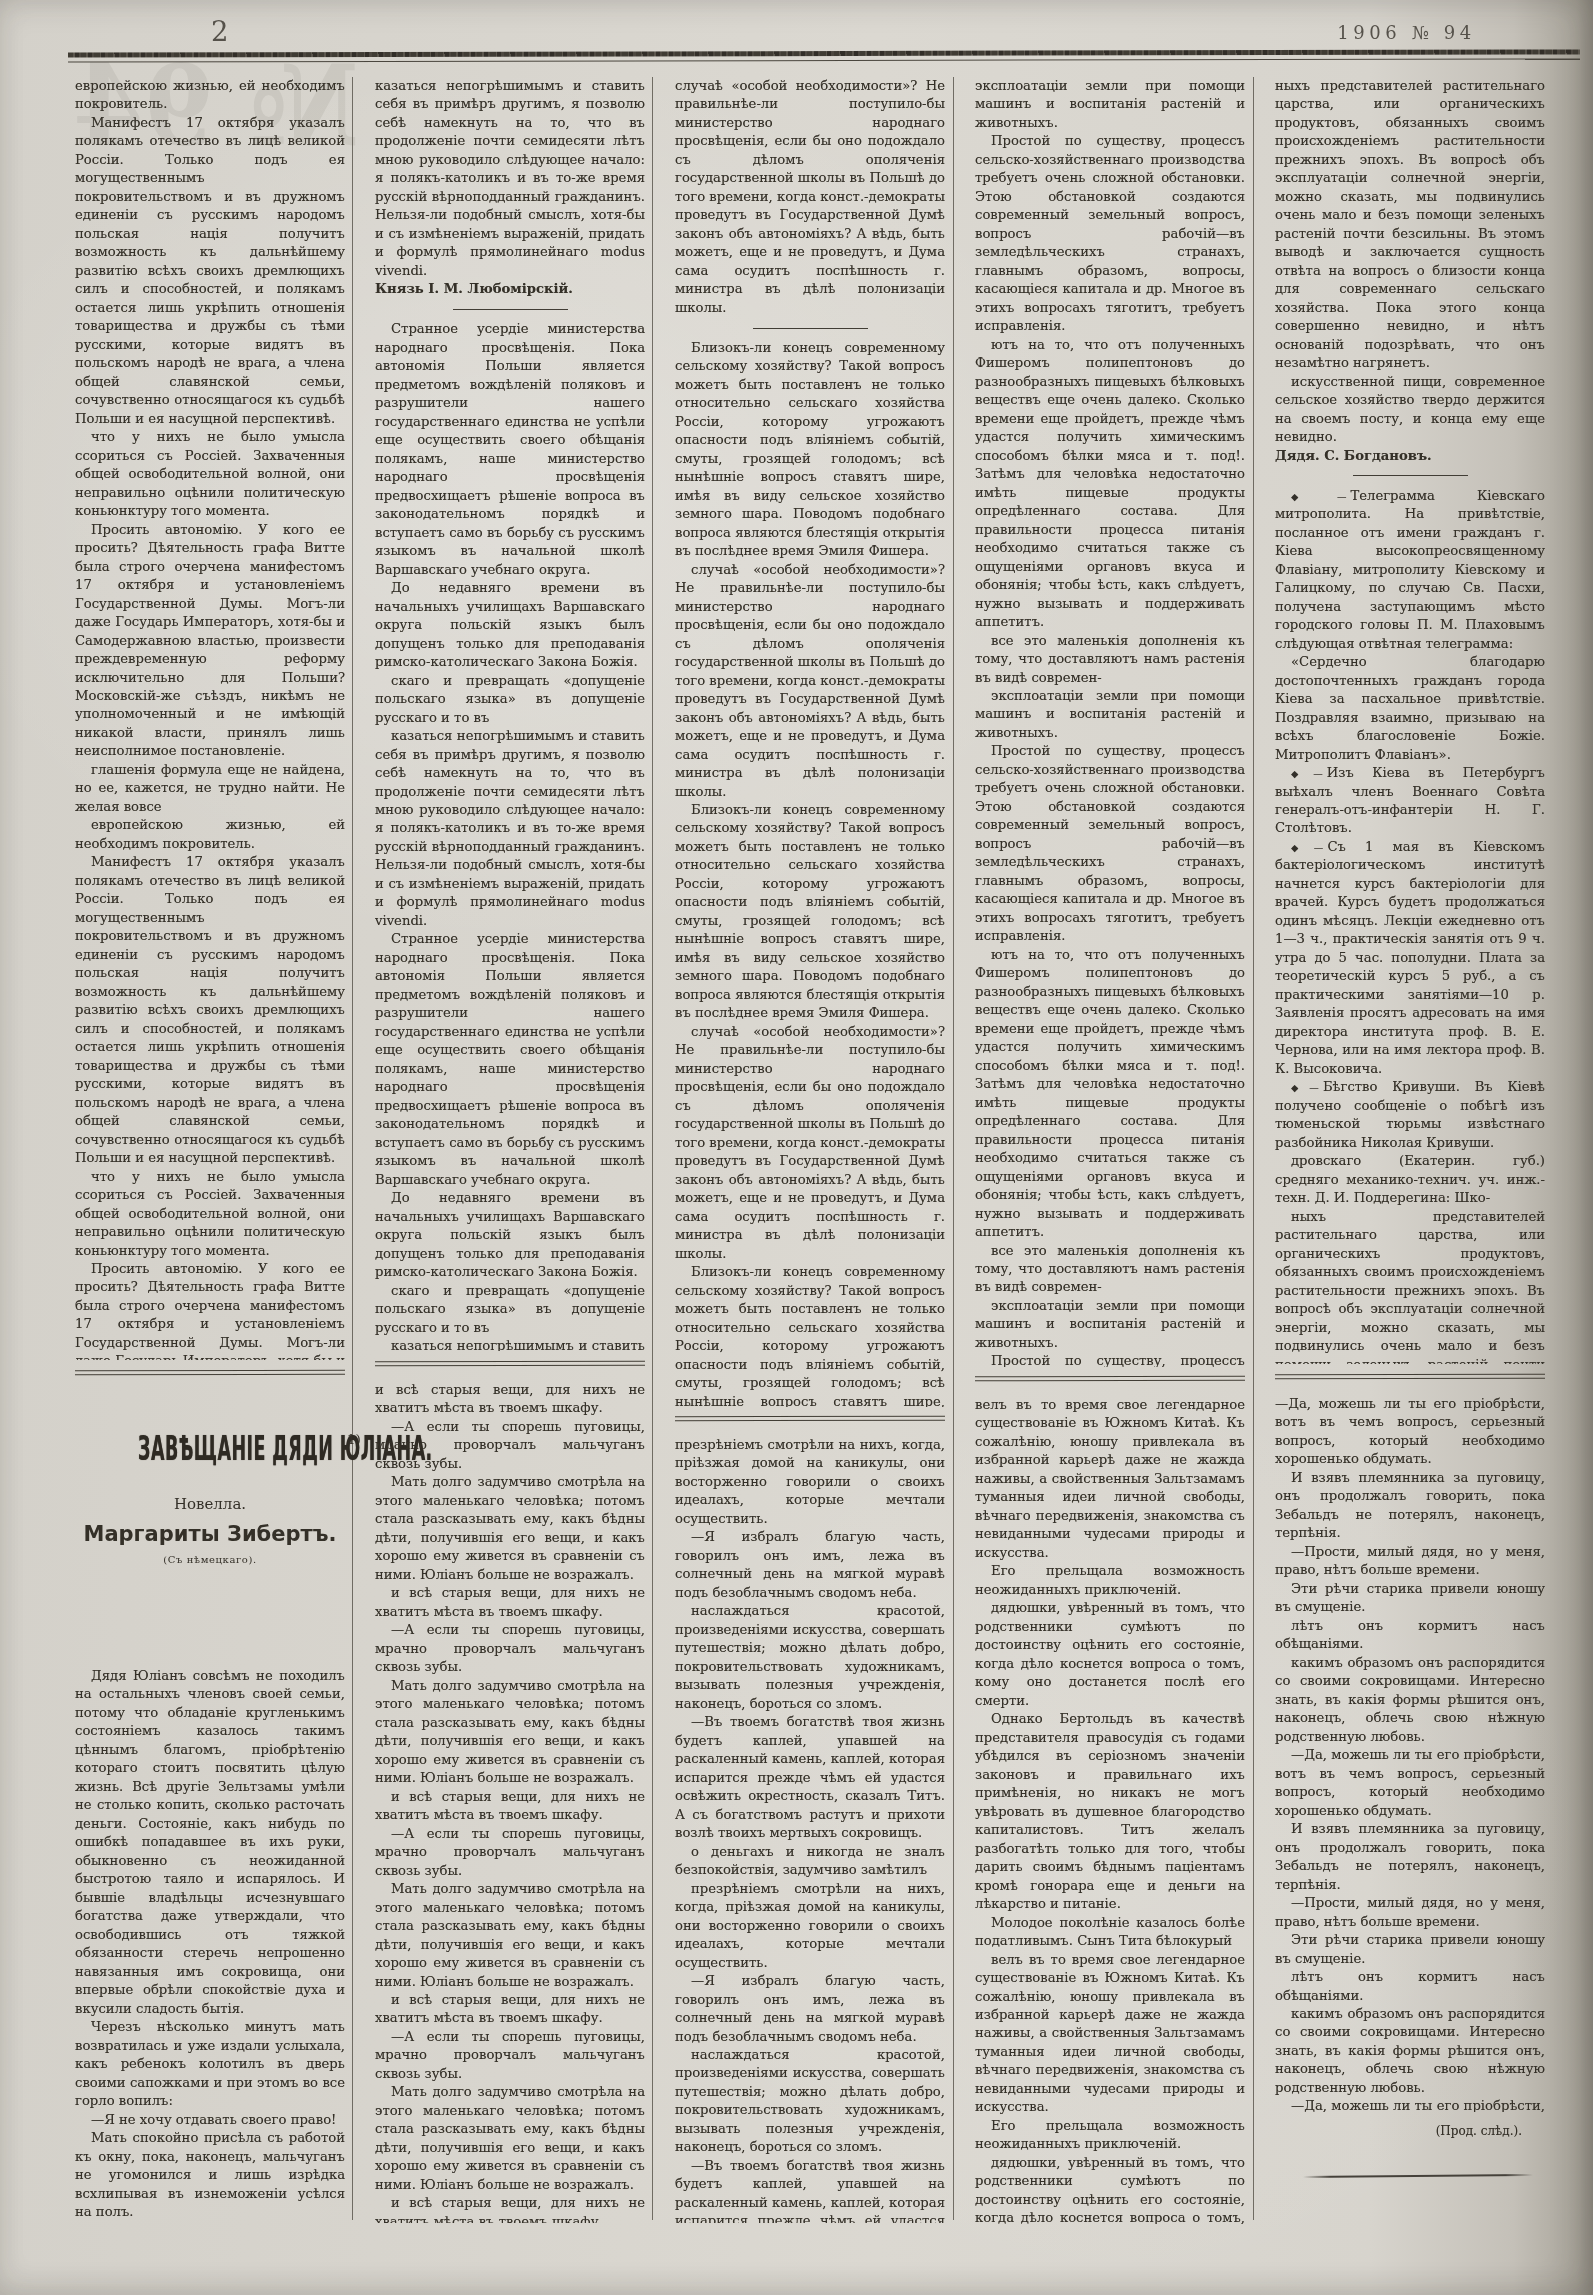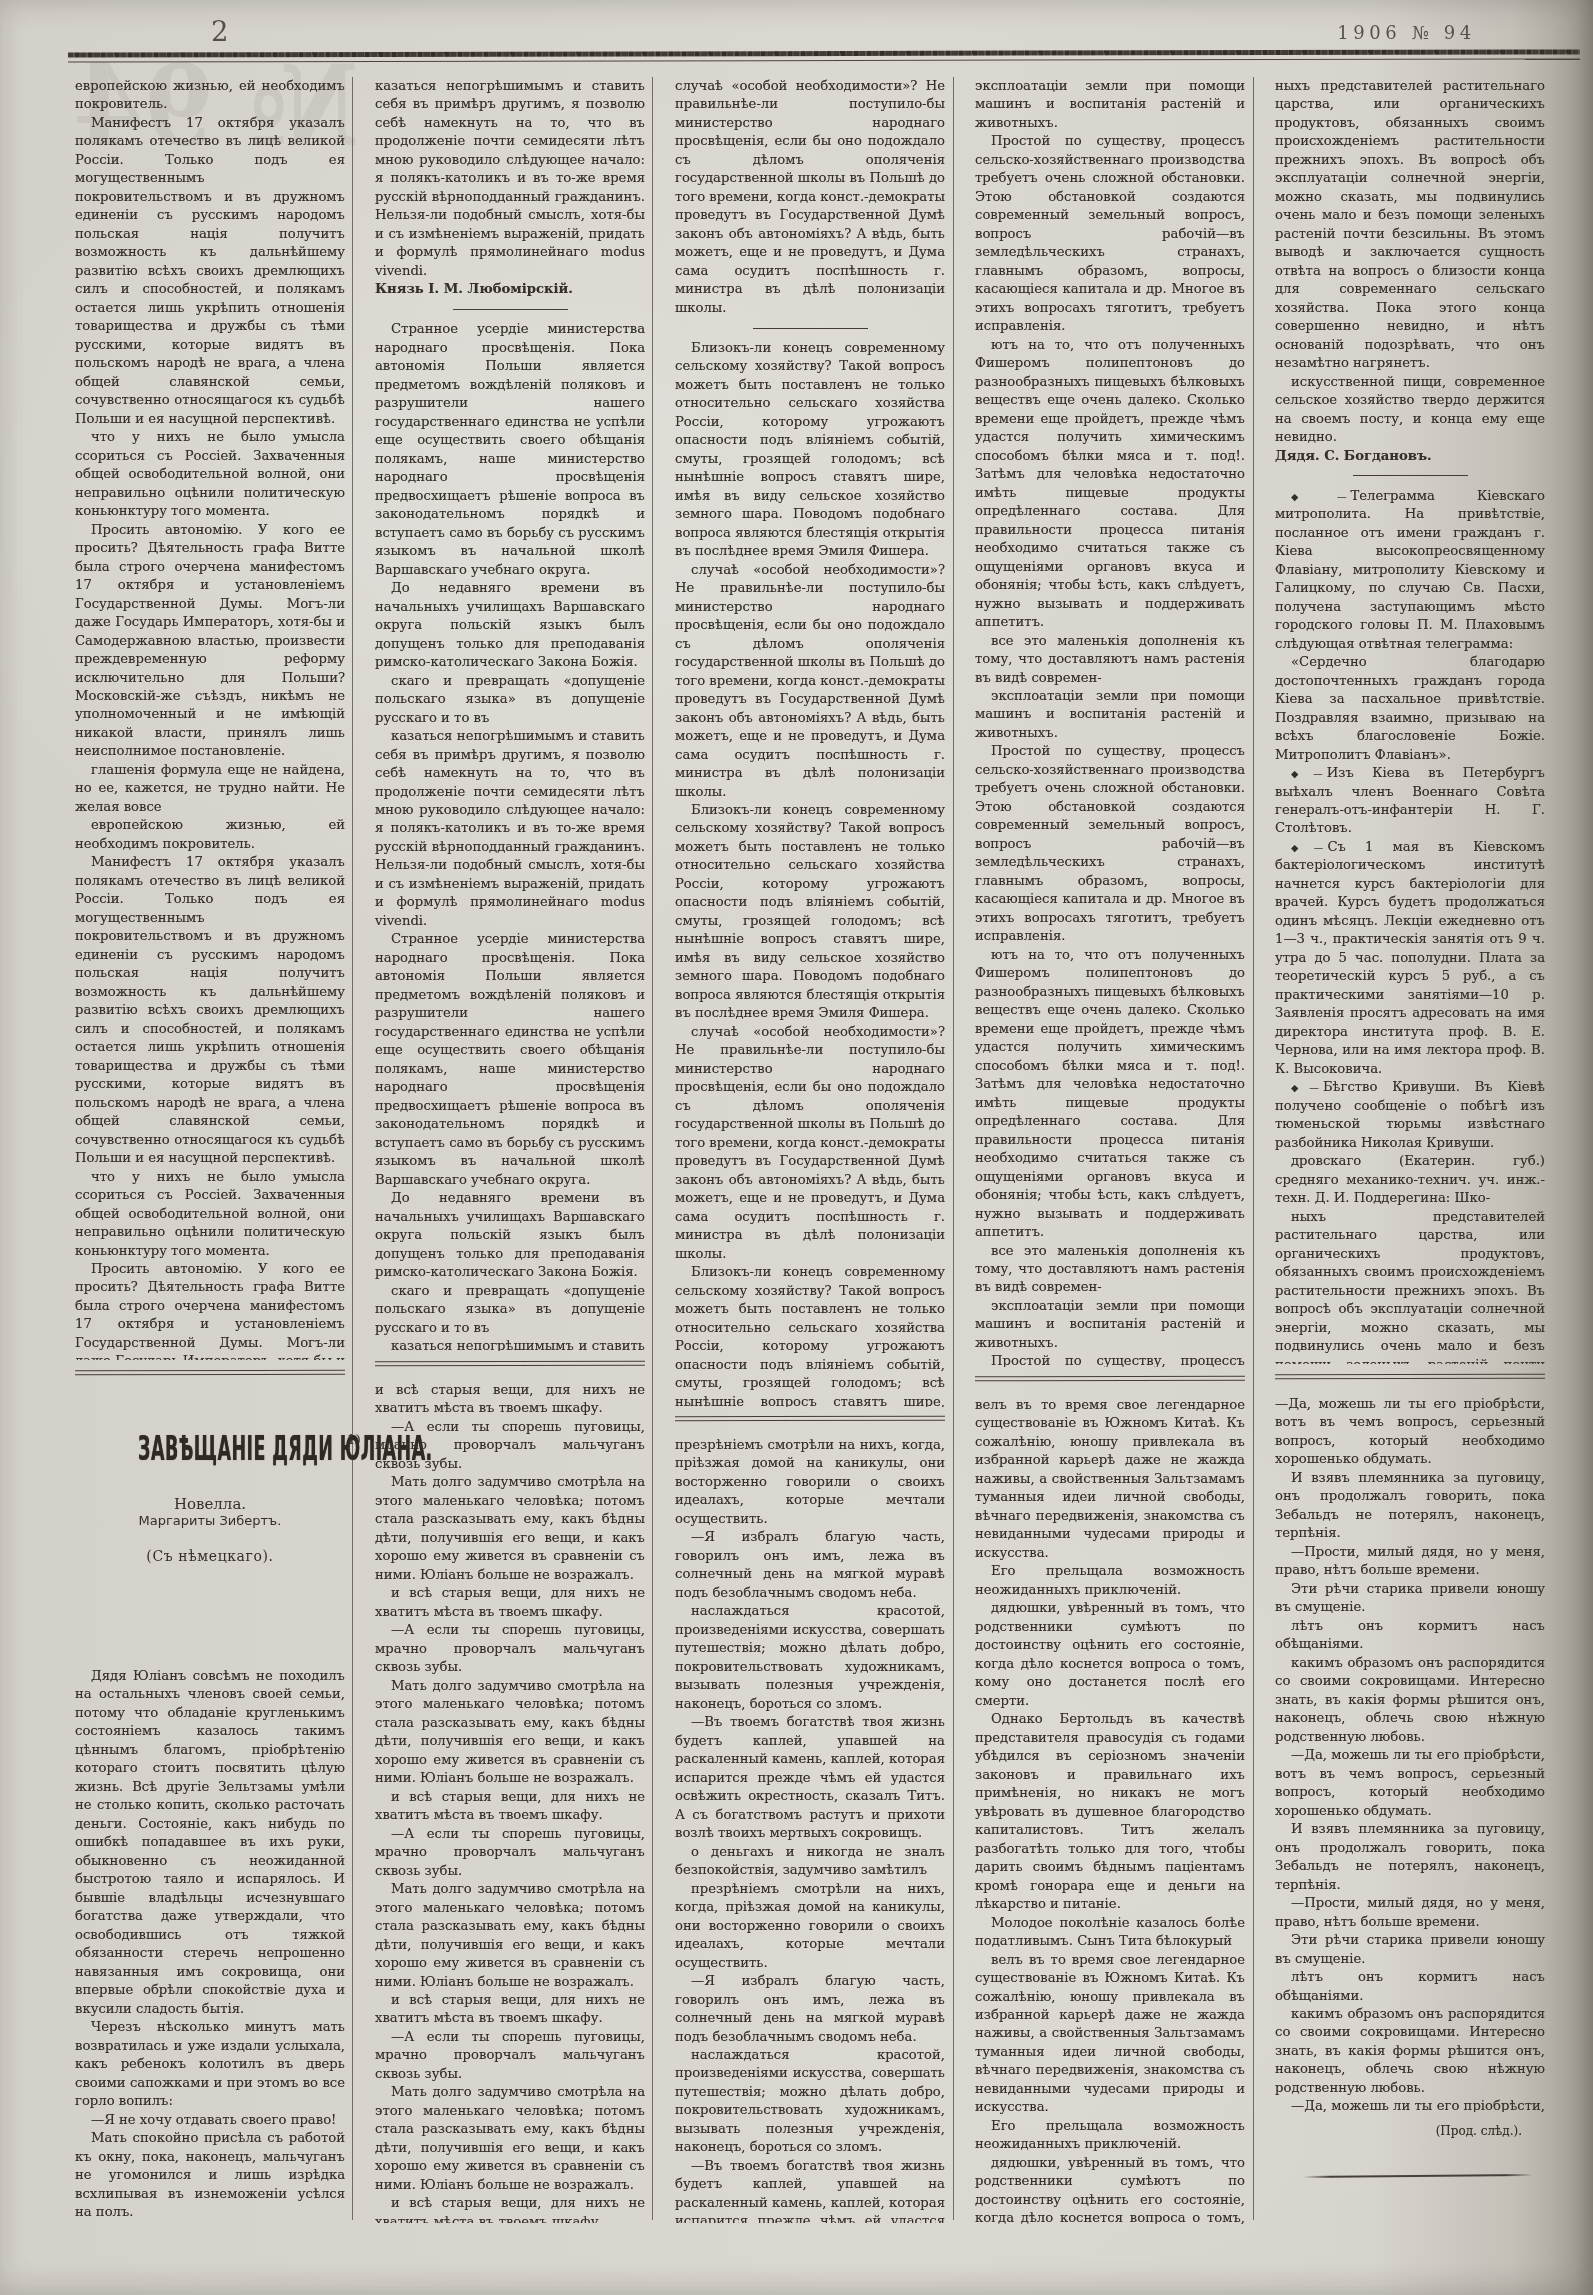--- a/index.html
+++ b/index.html
@@ -46,22 +46,22 @@
     border-top:1.1px solid #413d35;border-bottom:1.1px solid #413d35;transform:rotate(-0.1deg);}
   .d1{top:1370px}.d2{top:1361px}.d3{top:1416px}.d4{top:1376px}.d5{top:1374px}
 
   .headline-block{position:absolute;left:75px;top:1434px;width:270px;text-align:center;}
   .f-title-wrap{position:relative;height:48px;}
   .f-title{display:inline-block;font-family:"DejaVu Sans",sans-serif;font-weight:bold;
     font-size:25px;white-space:nowrap;transform:scale(.70,1.35);transform-origin:center;
     letter-spacing:0.6px;color:#2e2a23;text-shadow:0 0 0.9px rgba(46,42,35,.7);}
   .f-footnote-mark{position:absolute;right:-16px;top:-3.4px;font-size:13.8px;}
   .f-genre{font-size:15px;margin-top:12.6px;}
-  .f-author{font-size:13px;font-weight:normal;font-family:"DejaVu Sans",sans-serif;margin-top:0;}
-  .f-note{font-size:14px;margin-top:20px;letter-spacing:0.6px;}
+  .f-author{font-size:21px;font-weight:bold;font-family:"DejaVu Sans",sans-serif;margin-top:9px;}
+  .f-note{font-size:10px;margin-top:8px;letter-spacing:0.6px;}
 
   .f1{top:1667px;height:556px}.f2{top:1381px;height:842px}.f3{top:1436px;height:787px}
   .f4{top:1396px;height:828px}.f5{top:1395px;height:717px}
   .continuation{position:absolute;left:1275px;top:2124px;width:270px;text-align:right;
     padding-right:23px;font-size:12px;box-sizing:border-box;
     text-shadow:0 0 0.6px rgba(50,44,34,.45);}
   .end-rule{position:absolute;left:1303px;top:2175px;width:230px;height:2.3px;
     background:linear-gradient(90deg,rgba(60,55,45,0),#45413a 12%,#45413a 88%,rgba(60,55,45,0));
     transform:rotate(-0.5deg);}
 </style>

